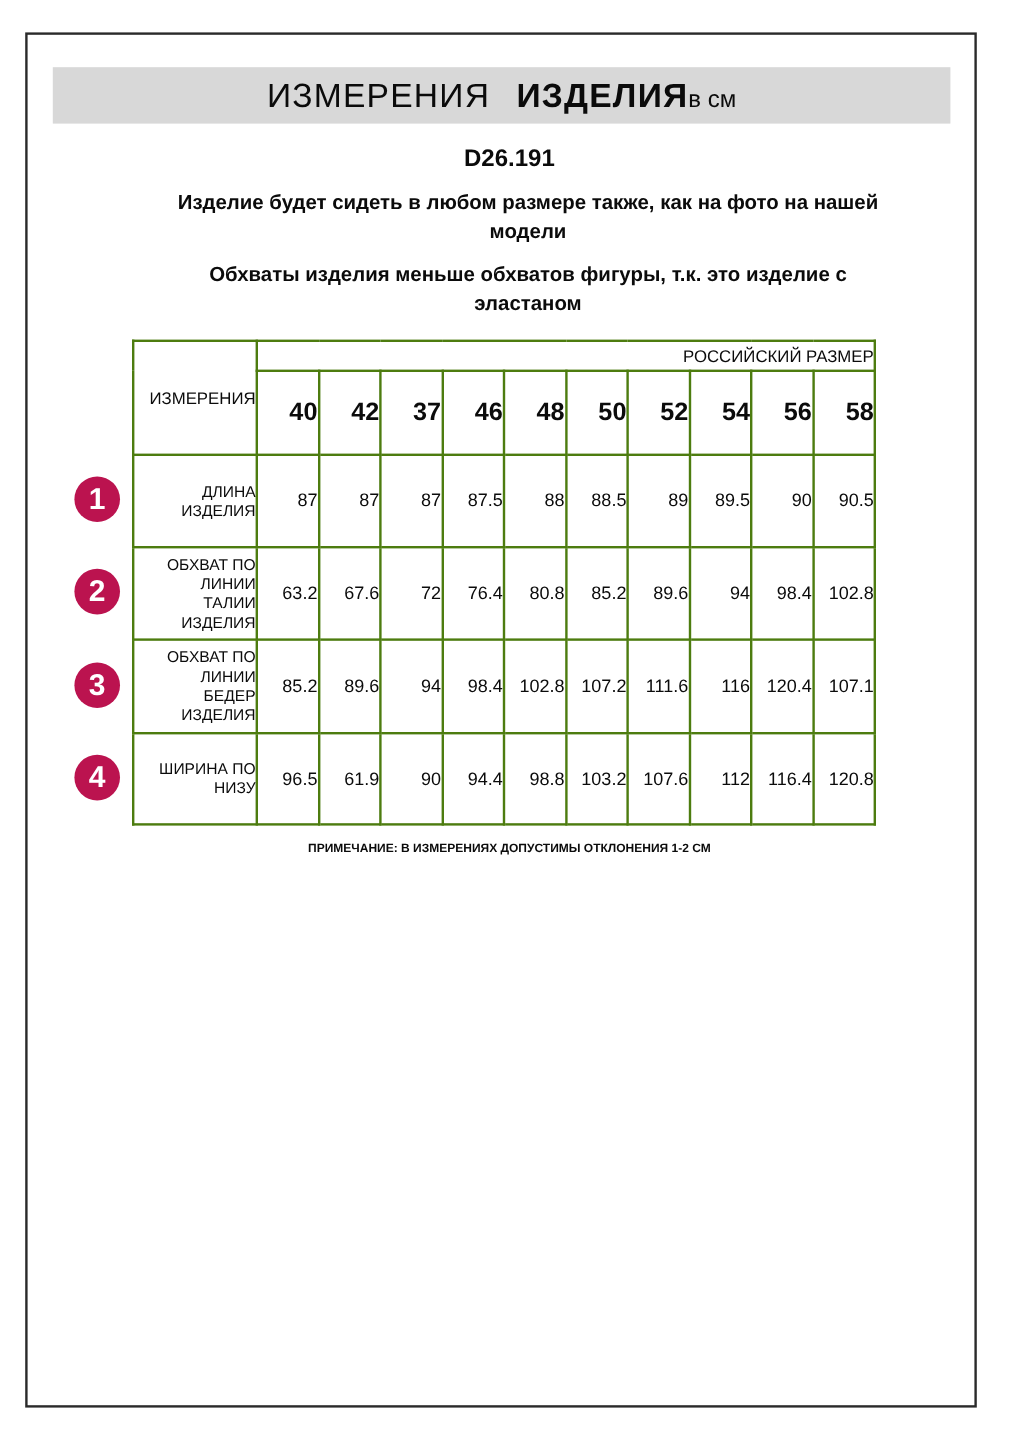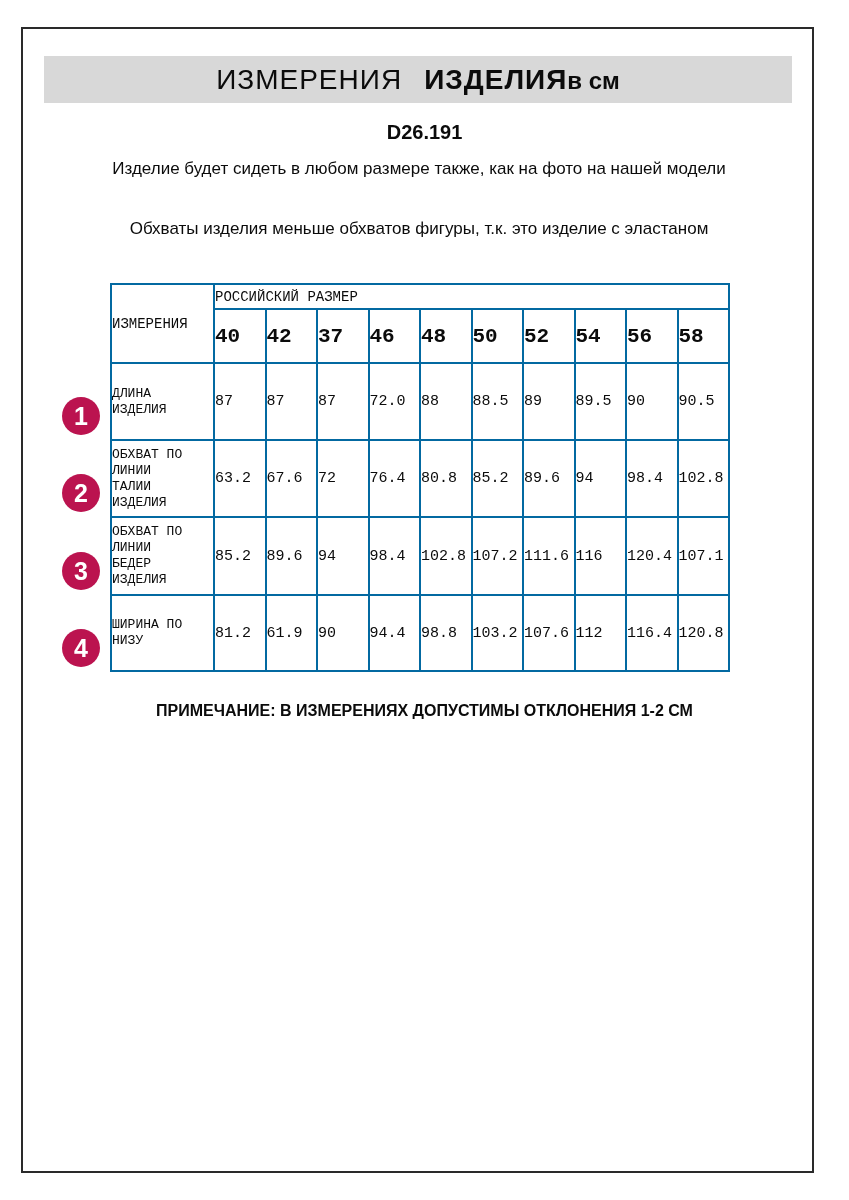--- a/index.html
+++ b/index.html
@@ -15,60 +15,59 @@
     border:2px solid #2a2a2a; background:#ffffff;
   }
   .title-band {
     position:absolute; left:44px; top:56px; width:748px; height:47px;
     background:#d8d8d8;
     display:flex; align-items:center; justify-content:center;
   }
   .title-inner { white-space:nowrap; }
   .t1 { font-size:28px; font-weight:400; letter-spacing:1px; }
   .t2 { font-size:28px; font-weight:700; margin-left:22px; letter-spacing:1px; }
-  .t3 { font-size:24px; font-weight:700; }
+  .t3 { font-size:20px; font-weight:400; }
   .article {
     position:absolute; left:0; top:121px; width:849px;
     text-align:center; font-size:20px;font-weight:bold;
   }
   .para {
-    position:absolute; left:109px; width:620px;
-    text-align:center; font-size:17px; line-height:24px;
+    position:absolute; left:130px; width:620px;
+    text-align:center; font-size:17px; line-height:24px;font-weight:bold;
   }
   .para.p1 { top:157px; }
   .para.p2 { top:217px; }
   table.size-table {
     position:absolute; left:110px; top:283px;
     border-collapse:collapse; table-layout:fixed; width:618px;
   }
   table.size-table td {
-    border:2px solid #0369a1;
-    text-align:left; vertical-align:middle;
+    border:2px solid #4d7c0f;
+    text-align:right; vertical-align:middle;
     padding:0;
-    font-family:Liberation Mono, monospace;
   }
   col.c-label { width:103px; }
   col.c-size  { width:51.5px; }
   tr.tr-group { height:25px; }
-  tr.tr-sizes { height:54px; }
+  tr.tr-sizes { height:70px; }
   td.group-header { font-size:14px; }
   td.corner-label { font-size:14px; }
   td.size-header { font-size:21px; font-weight:700; }
   td.row-label { font-size:13px; line-height:16px;border-radius:19px; }
   td.row-label span { display:block; }
   td.value-cell { font-size:15px; }
   .circle {
     position:absolute; left:62px; width:38px; height:38px;
     background:#bb134f; border-radius:50%;
     color:#ffffff; font-size:25px; font-weight:700;
     display:flex; align-items:center; justify-content:center;
   }
   .footnote {
     position:absolute; left:0; top:702px; width:849px;
-    text-align:center; font-size:16px; font-weight:700;
+    text-align:center; font-size:10px; font-weight:700;
   }
 </style>
 </head>
 <body>
 
 <div class="page-frame"></div>
 
 <div class="title-band">
   <div class="title-inner">
     <span class="t1">ИЗМЕРЕНИЯ</span><span class="t2">ИЗДЕЛИЯ</span><span class="t3">в см</span>
@@ -112,21 +111,21 @@
       <td class="size-header">58</td>
     </tr>
     <tr class="tr-data" style="height:77px">
       <td class="row-label">
         <span>ДЛИНА</span>
         <span>ИЗДЕЛИЯ</span>
       </td>
       <td class="value-cell">87</td>
       <td class="value-cell">87</td>
       <td class="value-cell">87</td>
-      <td class="value-cell">72.0</td>
+      <td class="value-cell">87.5</td>
       <td class="value-cell">88</td>
       <td class="value-cell">88.5</td>
       <td class="value-cell">89</td>
       <td class="value-cell">89.5</td>
       <td class="value-cell">90</td>
       <td class="value-cell">90.5</td>
     </tr>
     <tr class="tr-data" style="height:77px">
       <td class="row-label">
         <span>ОБХВАТ ПО</span>
@@ -161,21 +160,21 @@
       <td class="value-cell">111.6</td>
       <td class="value-cell">116</td>
       <td class="value-cell">120.4</td>
       <td class="value-cell">107.1</td>
     </tr>
     <tr class="tr-data" style="height:76px">
       <td class="row-label">
         <span>ШИРИНА ПО</span>
         <span>НИЗУ</span>
       </td>
-      <td class="value-cell">81.2</td>
+      <td class="value-cell">96.5</td>
       <td class="value-cell">61.9</td>
       <td class="value-cell">90</td>
       <td class="value-cell">94.4</td>
       <td class="value-cell">98.8</td>
       <td class="value-cell">103.2</td>
       <td class="value-cell">107.6</td>
       <td class="value-cell">112</td>
       <td class="value-cell">116.4</td>
       <td class="value-cell">120.8</td>
     </tr>

